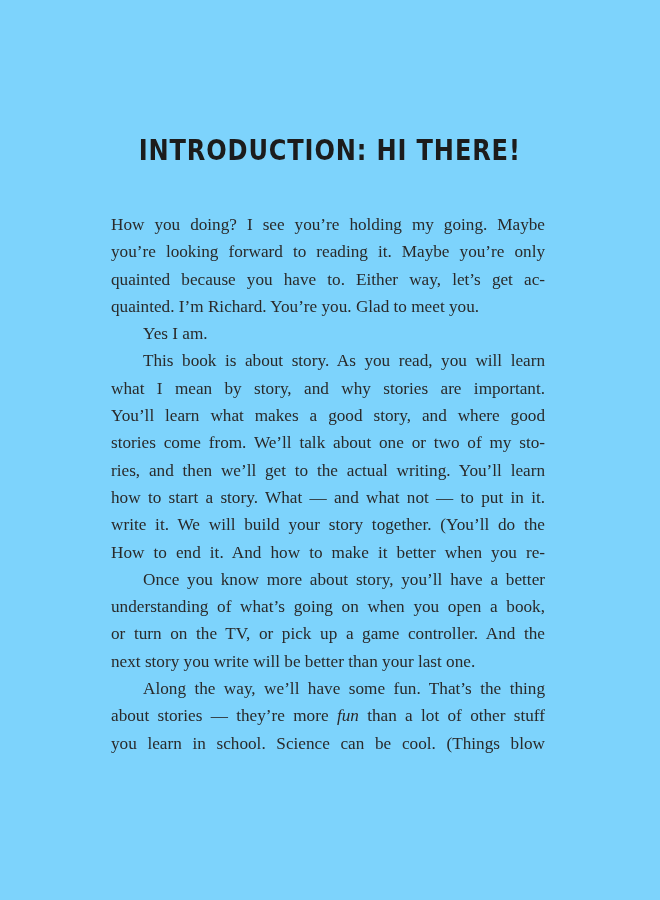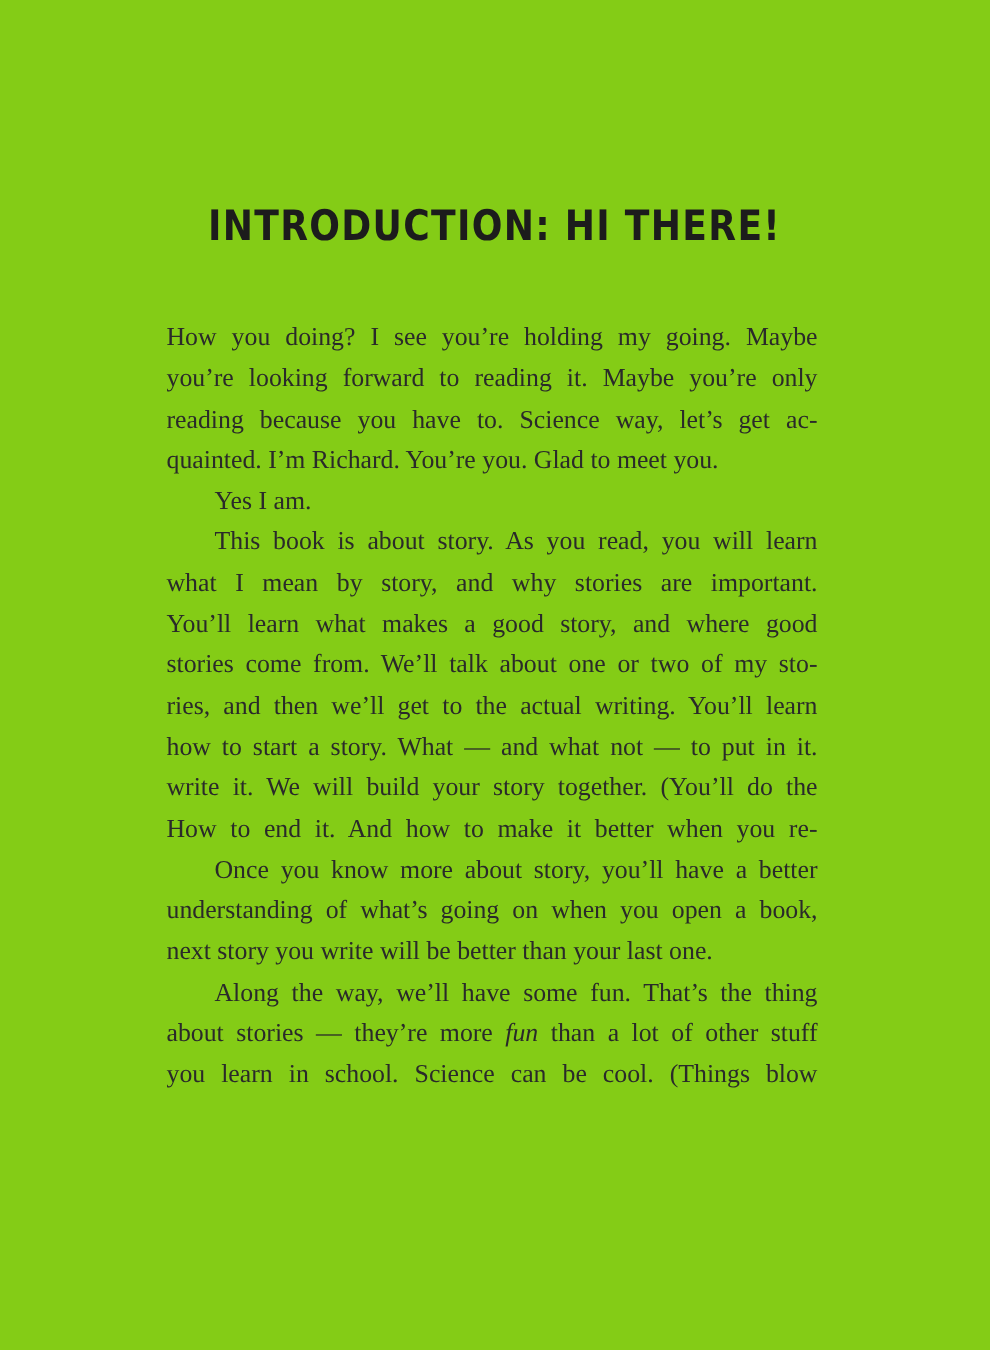--- a/index.html
+++ b/index.html
@@ -11,21 +11,21 @@
       width: 660px;
       height: 900px;
       position: relative;
       overflow: hidden;
     }
     .page {
       position: absolute;
       left: 0; top: 0;
       width: 660px;
       height: 900px;
-      background: #84cc16;
+      background: #7dd3fc;
     }
     .chapter-title {
       position: absolute;
       left: 0;
       top: 133px;
       width: 660px;
       text-align: center;
       font-family: "DejaVu Sans", sans-serif;
       font-weight: bold;
       font-size: 28px;
@@ -71,21 +71,21 @@
 
 <div class="page">
 
   <h1 class="chapter-title">INTRODUCTION: HI THERE!</h1>
 
   <div class="body-text">
 
     <div>
       <span class="line">How you doing? I see you’re holding my going. Maybe</span>
       <span class="line">you’re looking forward to reading it. Maybe you’re only</span>
-      <span class="line">reading because you have to. Science way, let’s get ac-</span>
+      <span class="line">quainted because you have to. Either way, let’s get ac-</span>
       <span class="line last">quainted. I’m Richard. You’re you. Glad to meet you.</span>
     </div>
 
     <div>
       <span class="line indent short">Yes I am.</span>
     </div>
 
     <div>
       <span class="line indent">This book is about story. As you read, you will learn</span>
       <span class="line">what I mean by story, and why stories are important.</span>
@@ -93,20 +93,21 @@
       <span class="line">stories come from. We’ll talk about one or two of my sto-</span>
       <span class="line">ries, and then we’ll get to the actual writing. You’ll learn</span>
       <span class="line">how to start a story. What — and what not — to put in it.</span>
       <span class="line">write it. We will build your story together. (You’ll do the</span>
       <span class="line">How to end it. And how to make it better when you re-</span>
     </div>
 
     <div>
       <span class="line indent">Once you know more about story, you’ll have a better</span>
       <span class="line">understanding of what’s going on when you open a book,</span>
+      <span class="line">or turn on the TV, or pick up a game controller. And the</span>
       <span class="line last">next story you write will be better than your last one.</span>
     </div>
 
     <div>
       <span class="line indent">Along the way, we’ll have some fun. That’s the thing</span>
       <span class="line"><span>about stories — they’re more </span><em>fun</em><span> than a lot of other stuff</span></span>
       <span class="line">you learn in school. Science can be cool. (Things blow</span>
     </div>
 
   </div>

